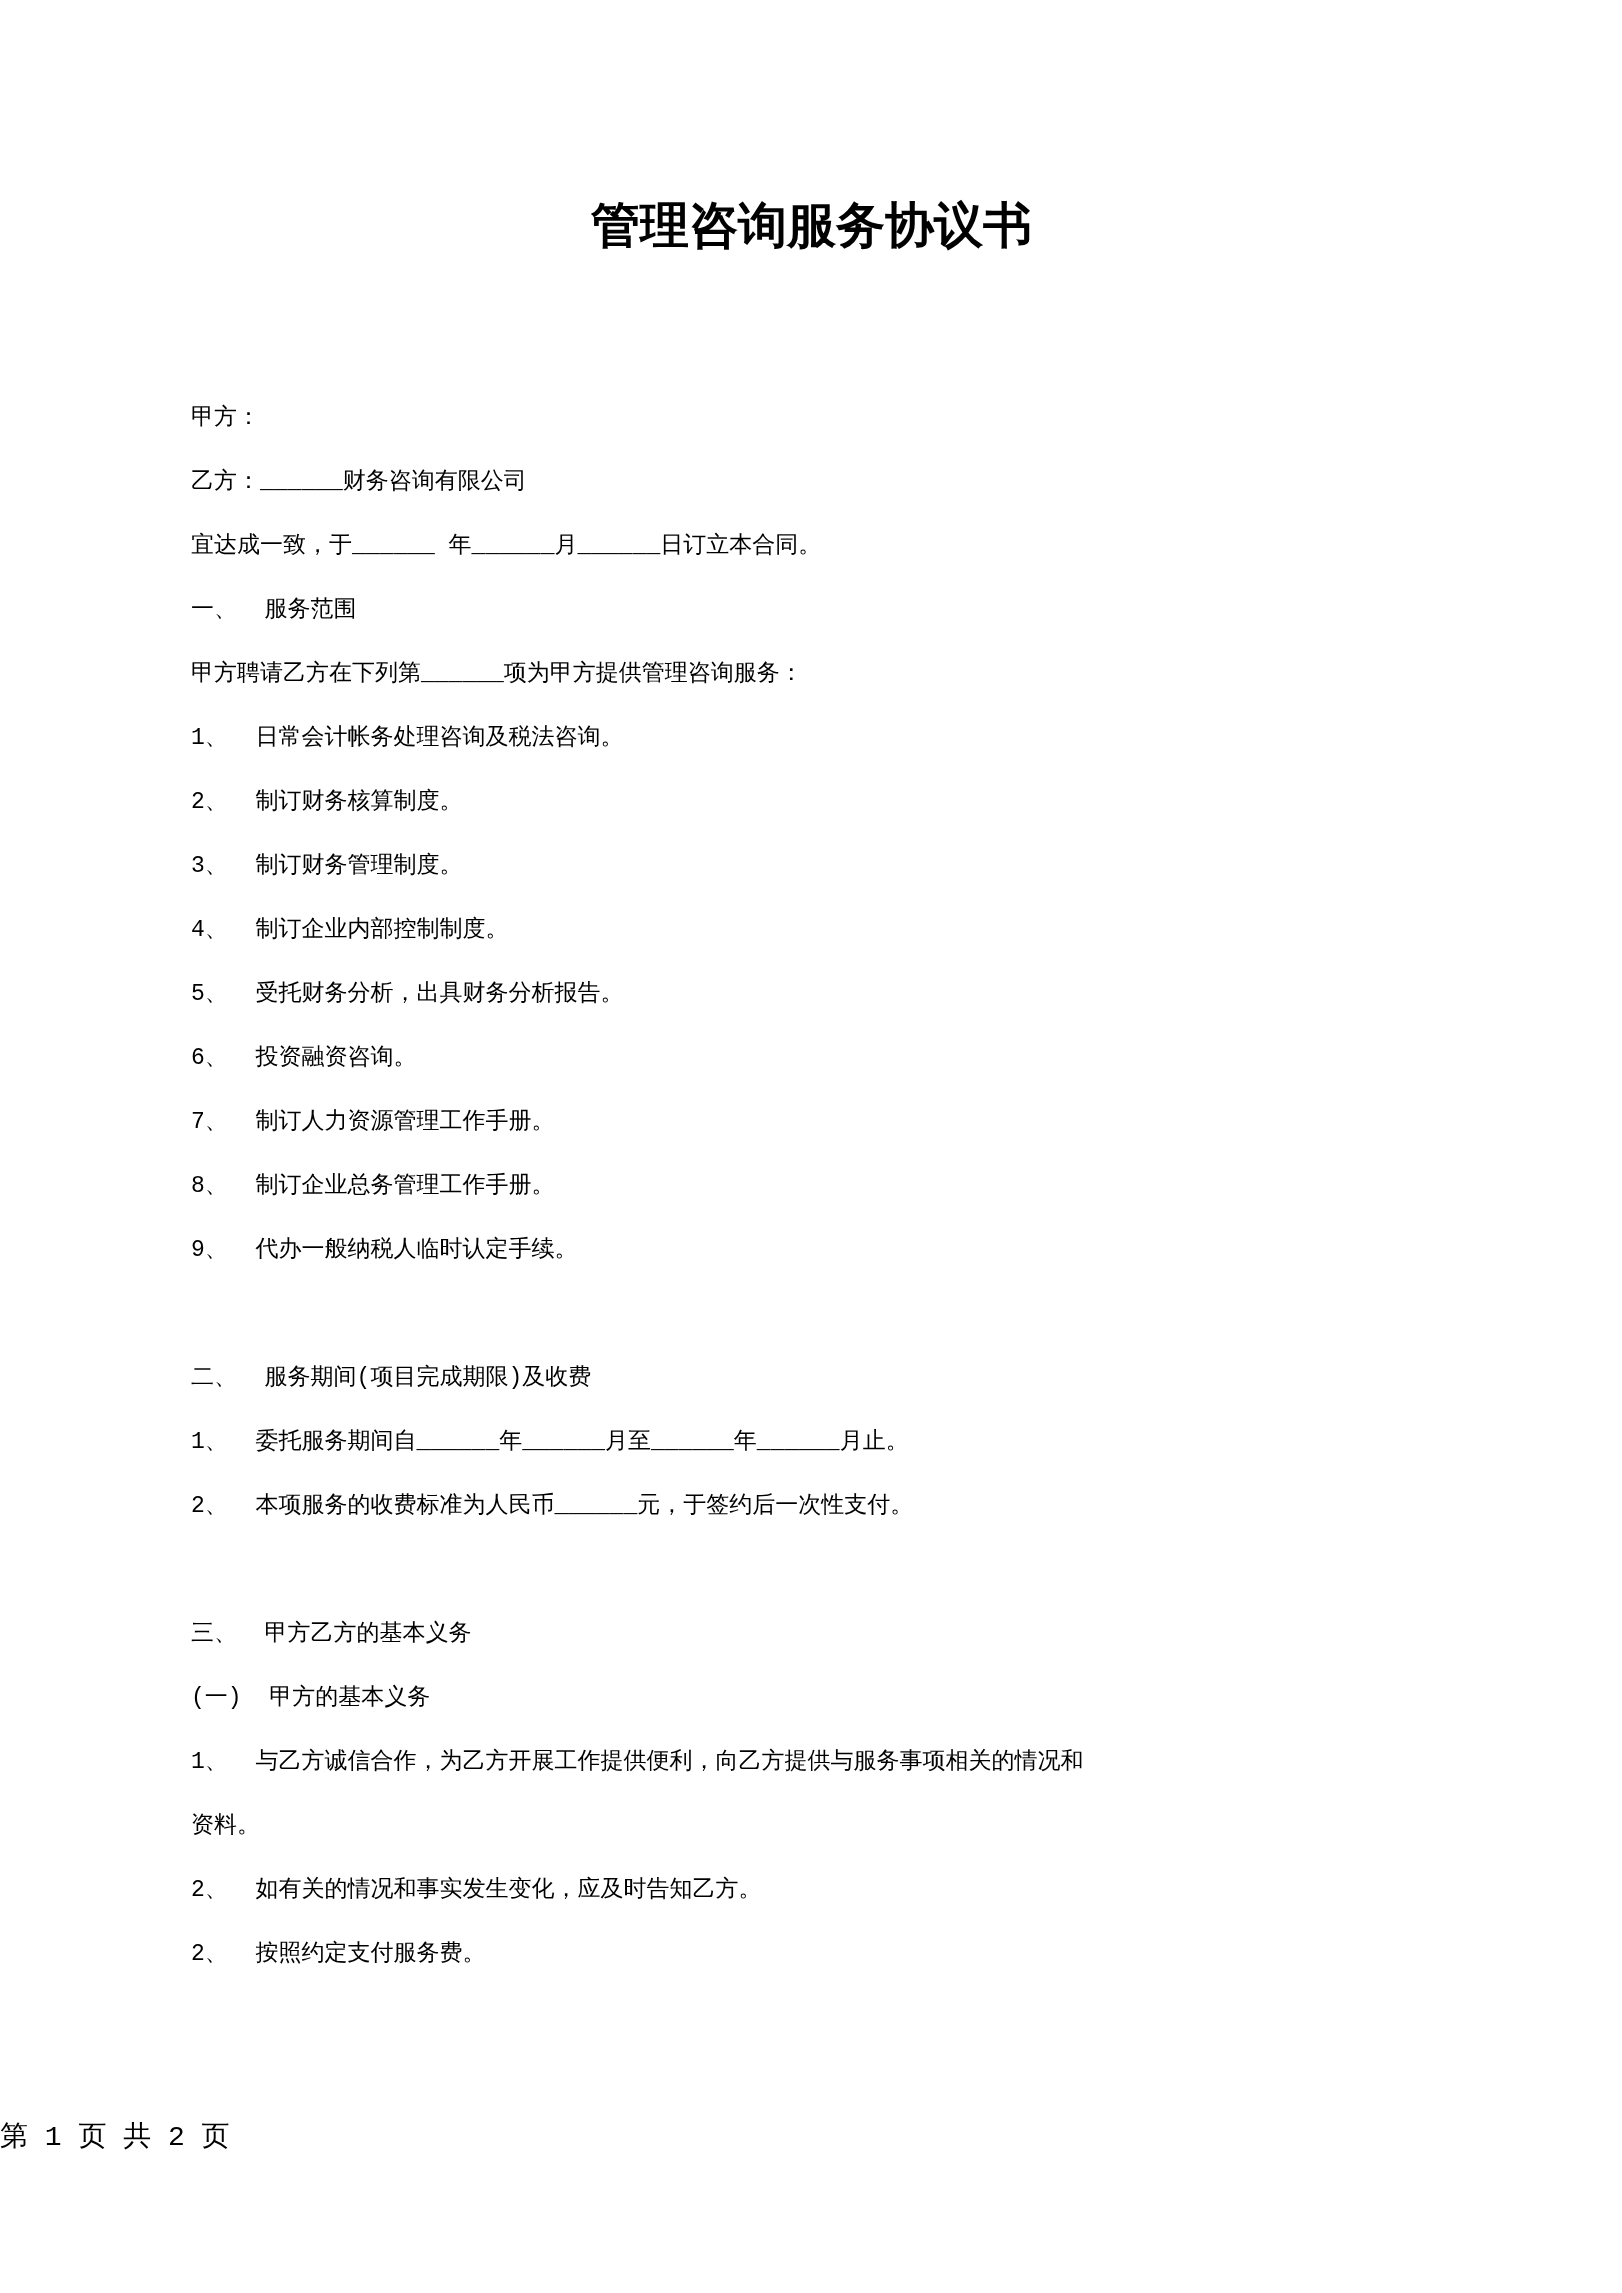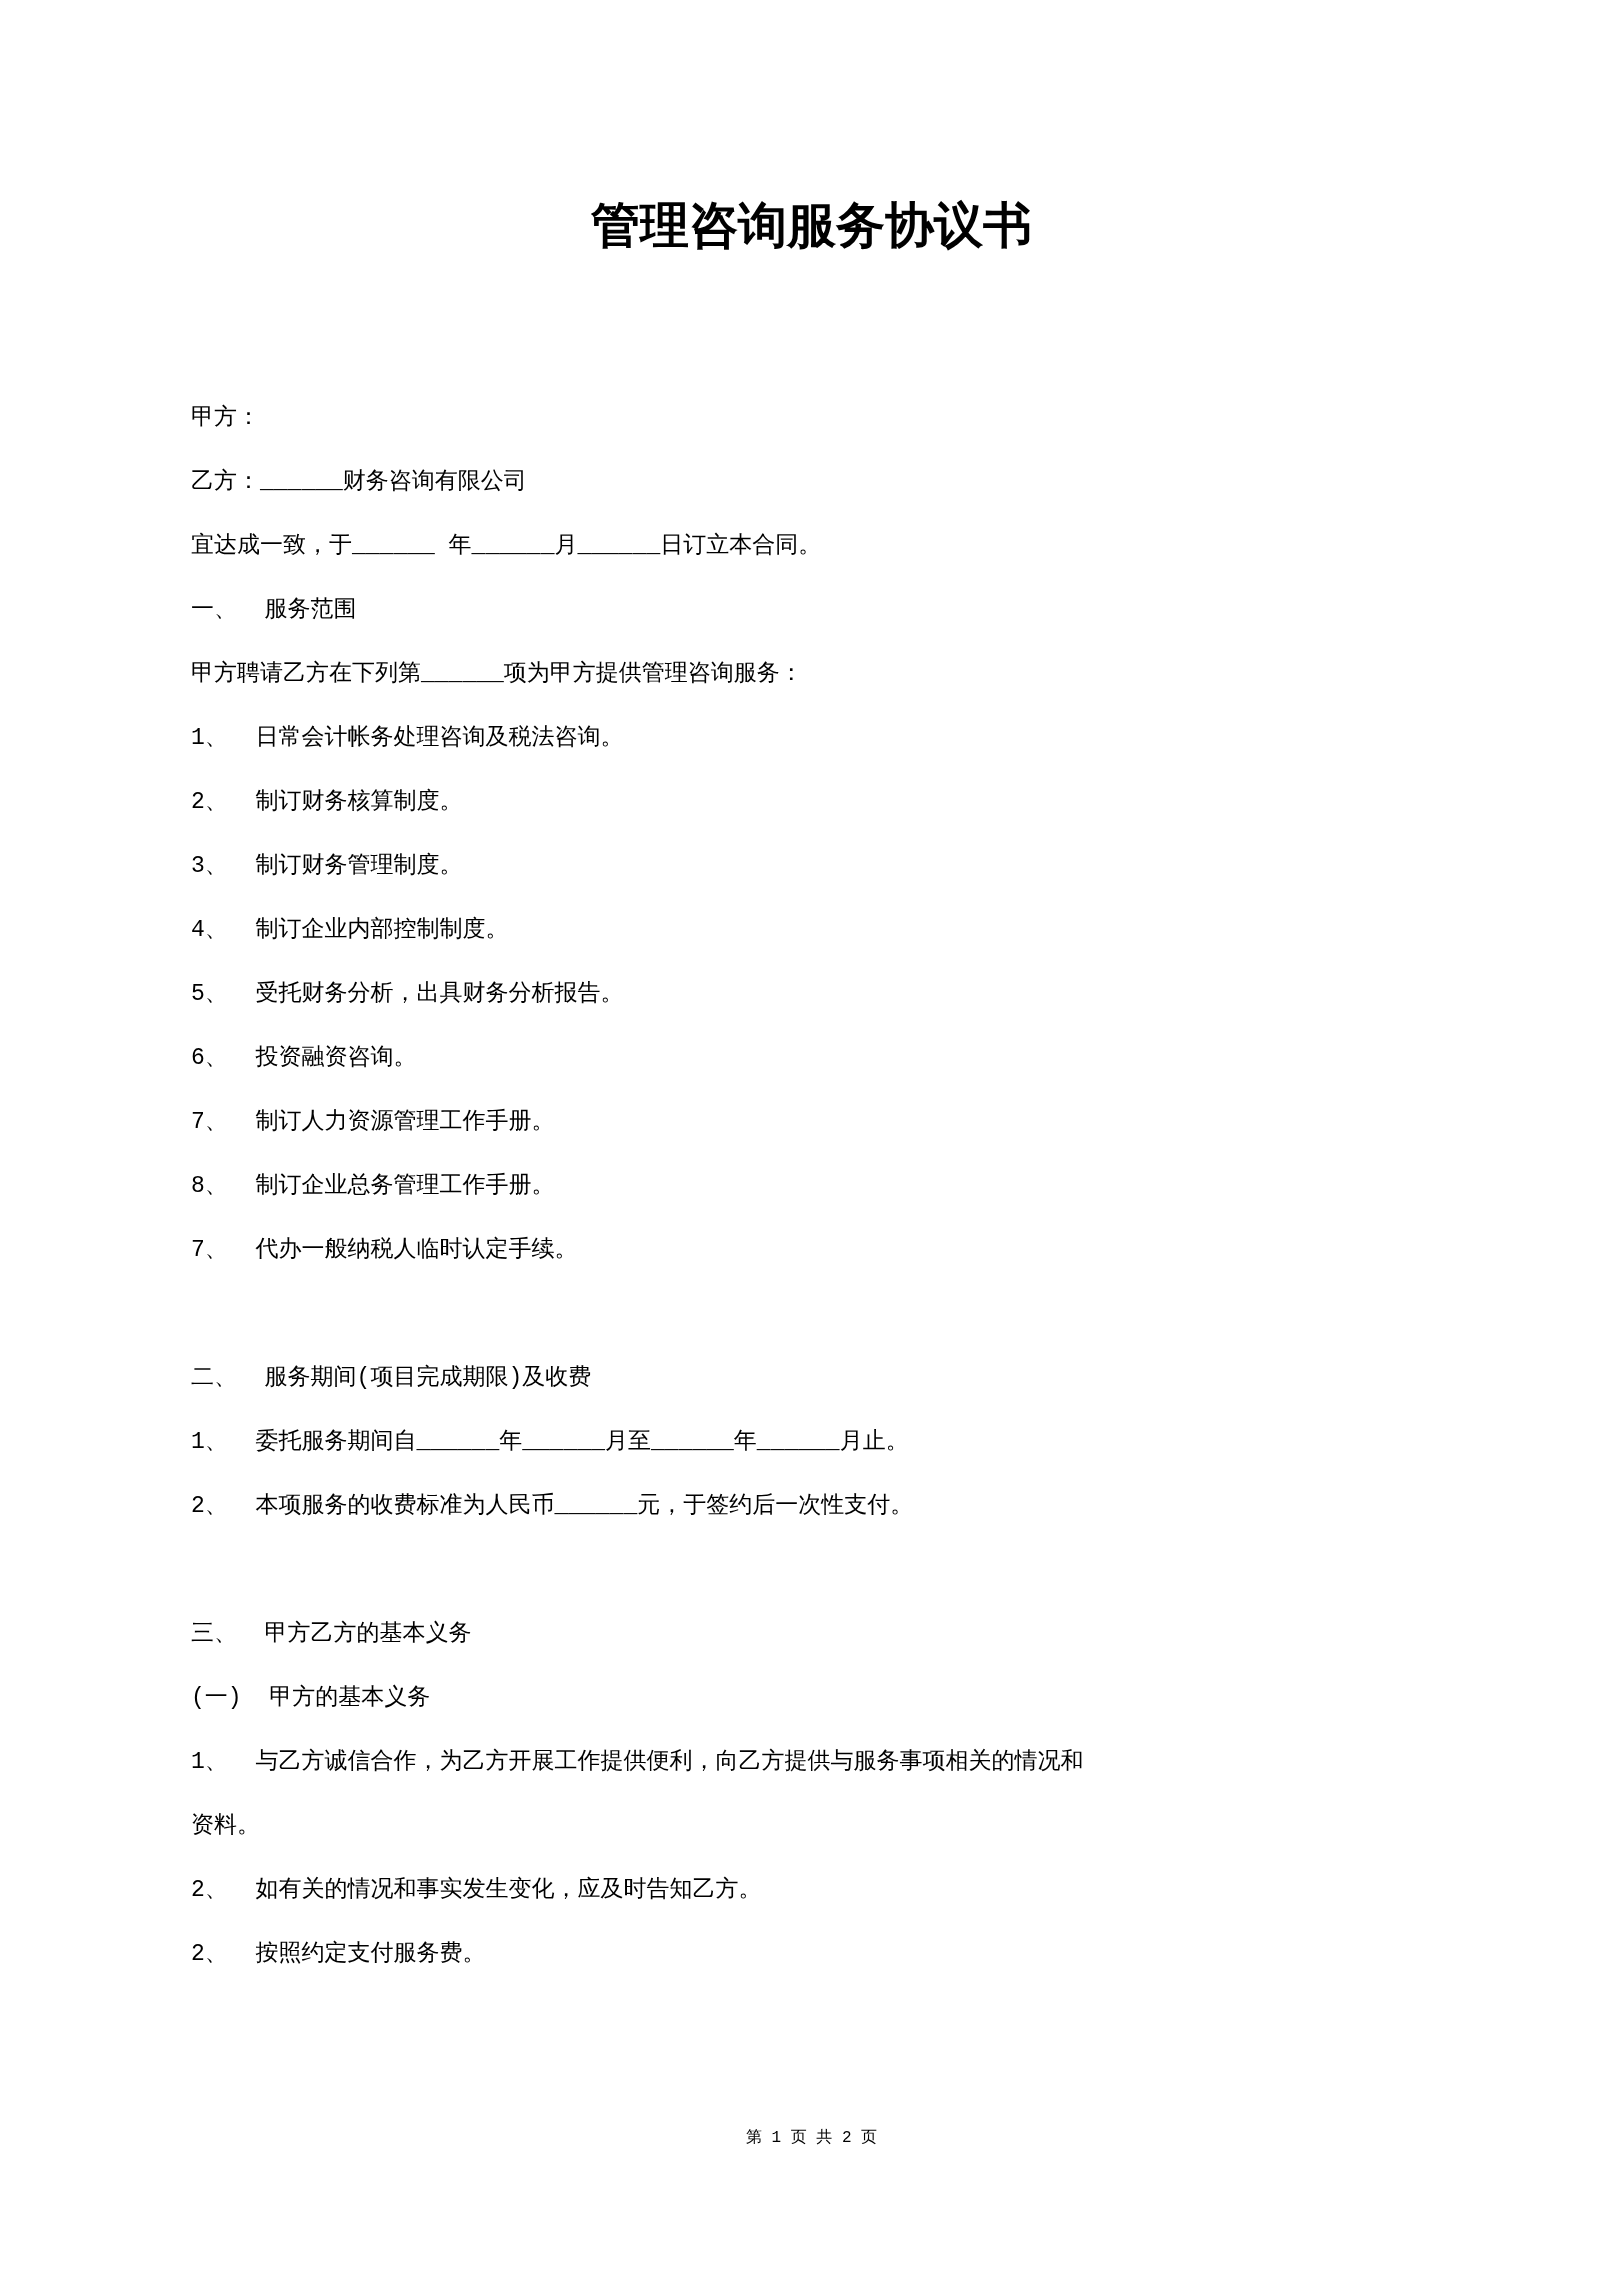--- a/index.html
+++ b/index.html
@@ -37,22 +37,22 @@
     text-align: left;
   }
   .party-start { margin-top: 120px; }
   .preamble-start { margin-top: 51px; }
   .section-gap { margin-top: 64px; }
   .page-footer {
     position: absolute;
     left: 0;
     right: 0;
     top: 2120px;
-    text-align: center;
-    font-size: 16px;
+    text-align: left;
+    font-size: 28px;
     line-height: 36px;
     white-space: pre-wrap;
   }
 </style>
 </head>
 <body>
 
 <div class="page">
 
   <h1 class="doc-title">管理咨询服务协议书</h1>
@@ -71,21 +71,21 @@
     <p class="line">甲方聘请乙方在下列第______项为甲方提供管理咨询服务：</p>
 
     <p class="line list-item">1、  日常会计帐务处理咨询及税法咨询。</p>
     <p class="line list-item">2、  制订财务核算制度。</p>
     <p class="line list-item">3、  制订财务管理制度。</p>
     <p class="line list-item">4、  制订企业内部控制制度。</p>
     <p class="line list-item">5、  受托财务分析，出具财务分析报告。</p>
     <p class="line list-item">6、  投资融资咨询。</p>
     <p class="line list-item">7、  制订人力资源管理工作手册。</p>
     <p class="line list-item">8、  制订企业总务管理工作手册。</p>
-    <p class="line list-item">7、  代办一般纳税人临时认定手续。</p>
+    <p class="line list-item">9、  代办一般纳税人临时认定手续。</p>
 
     <p class="line section-gap">二、  服务期间(项目完成期限)及收费</p>
 
     <p class="line list-item">1、  委托服务期间自______年______月至______年______月止。</p>
     <p class="line list-item">2、  本项服务的收费标准为人民币______元，于签约后一次性支付。</p>
 
     <p class="line section-gap">三、  甲方乙方的基本义务</p>
 
     <p class="line">(一)  甲方的基本义务</p>
 

